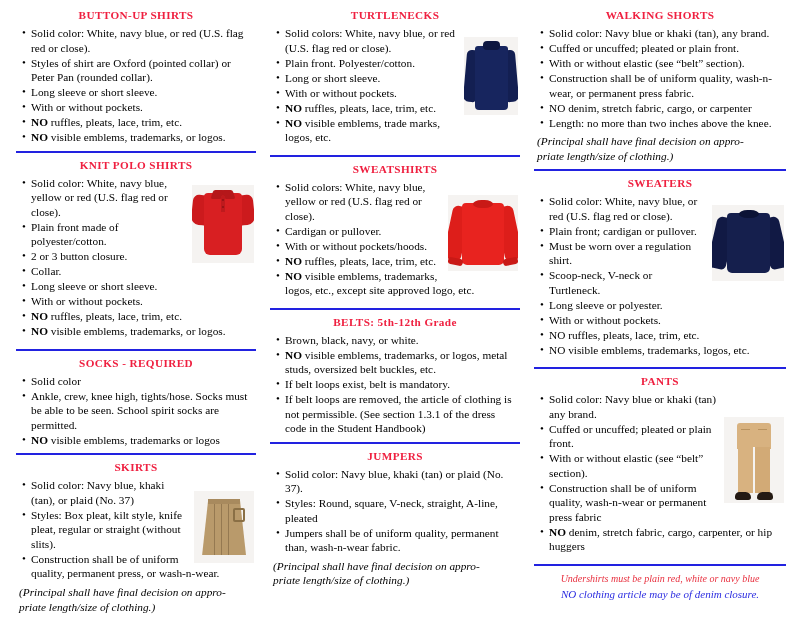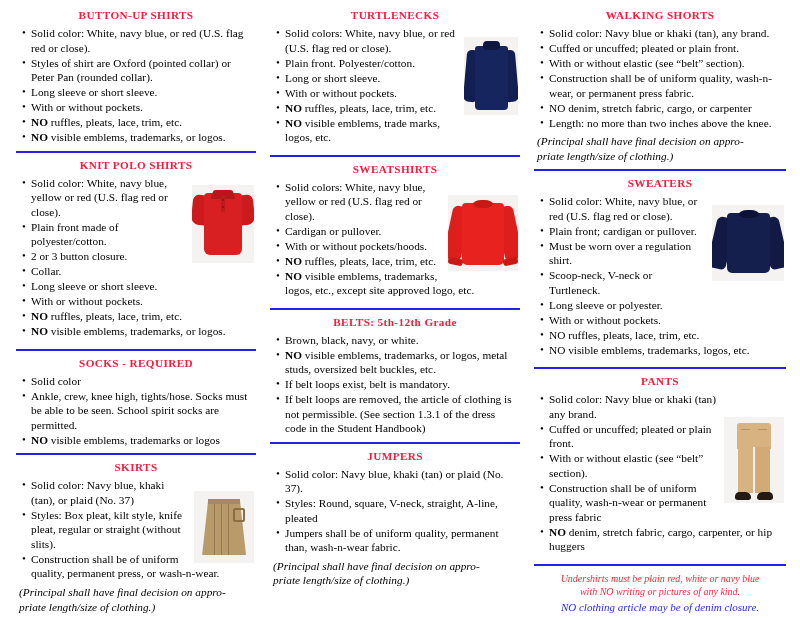--- a/index.html
+++ b/index.html
@@ -338,20 +338,19 @@
           <li><span>Construction shall be of uniform quality, wash-n-wear or permanent press fabric</span></li>
           <li><span><b>NO</b> denim, stretch fabric, cargo, carpenter, or hip huggers</span></li>
         </ul>
         <div class="clear"></div>
       </div>
 
       <hr class="rule rule-tight">
 
       <div class="footnote">
         <span class="red">Undershirts must be plain red, white or navy blue</span>
-        <span class="red">with NO writing or pictures of any kind.</span>
         <span class="blue">NO clothing article may be of denim closure.</span>
       </div>
 
     </div>
 
   </div>
 </div>
 
 </body></html>

